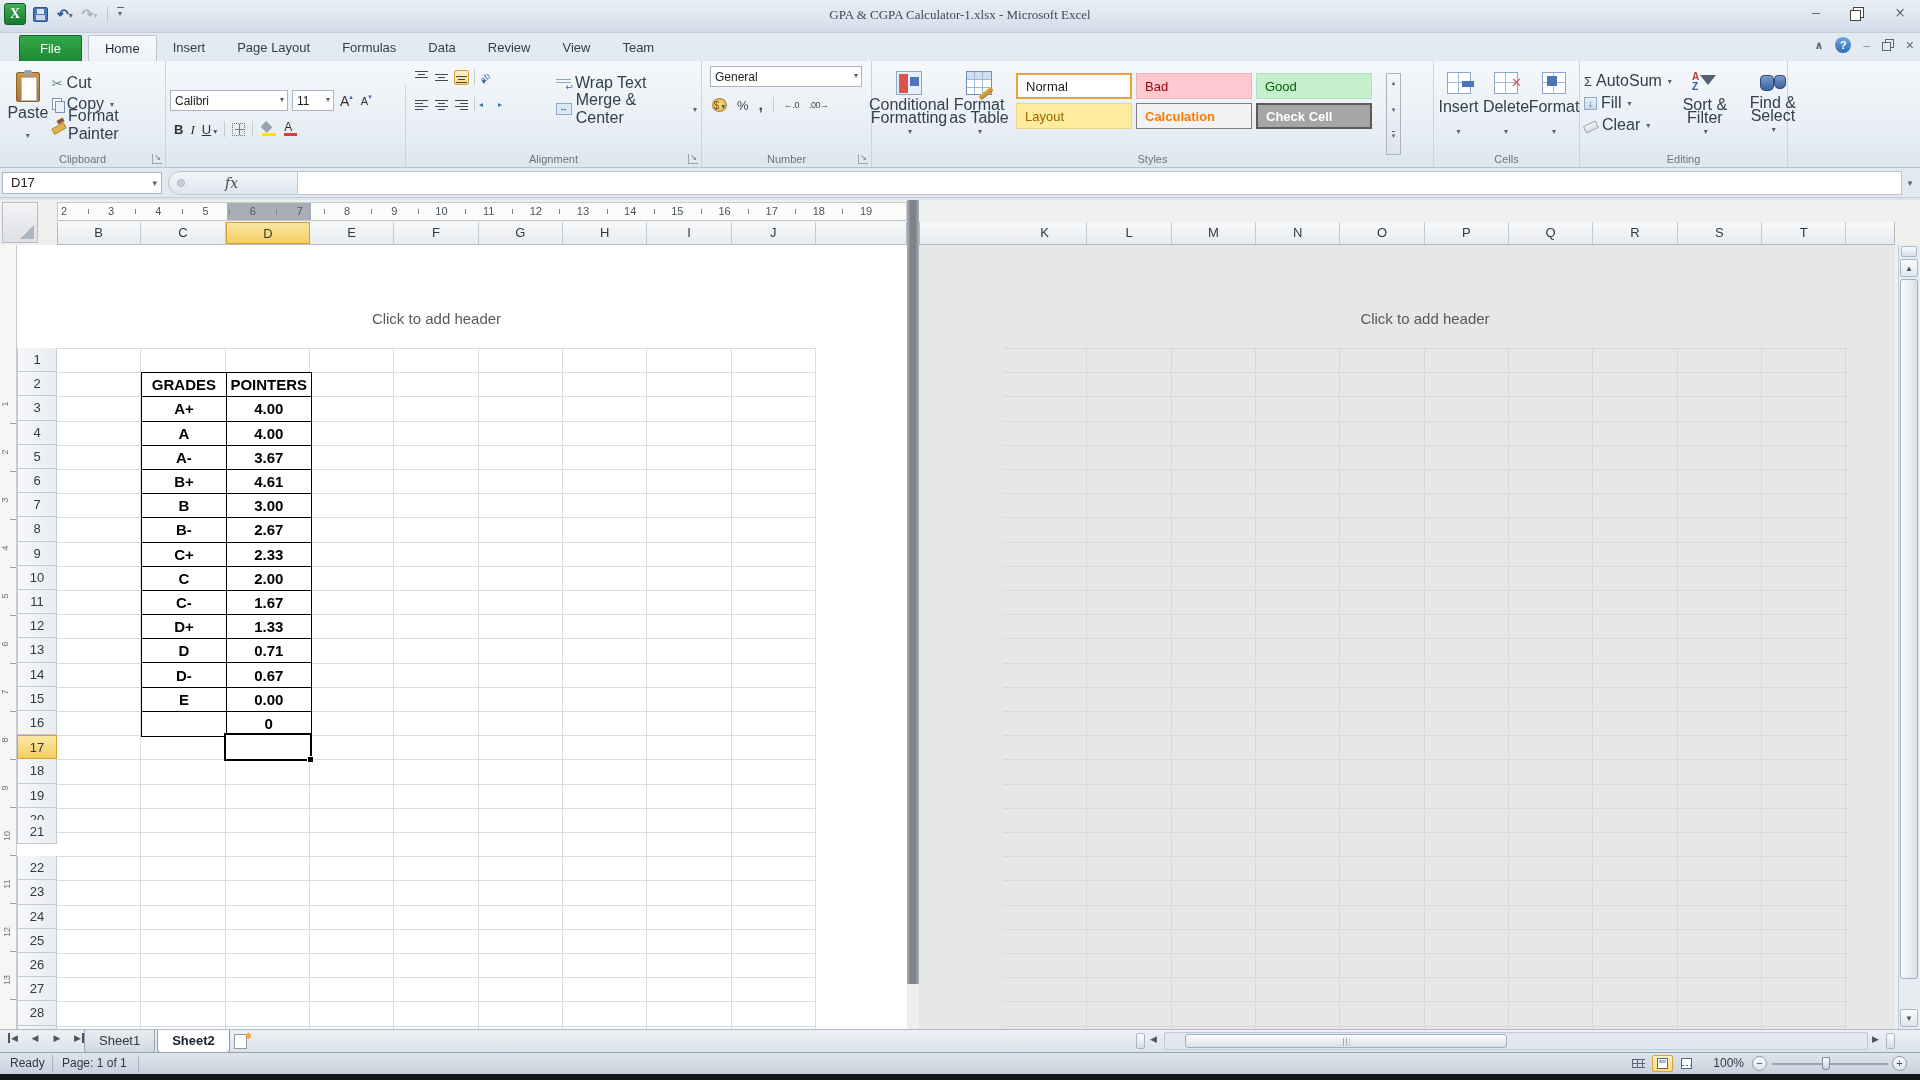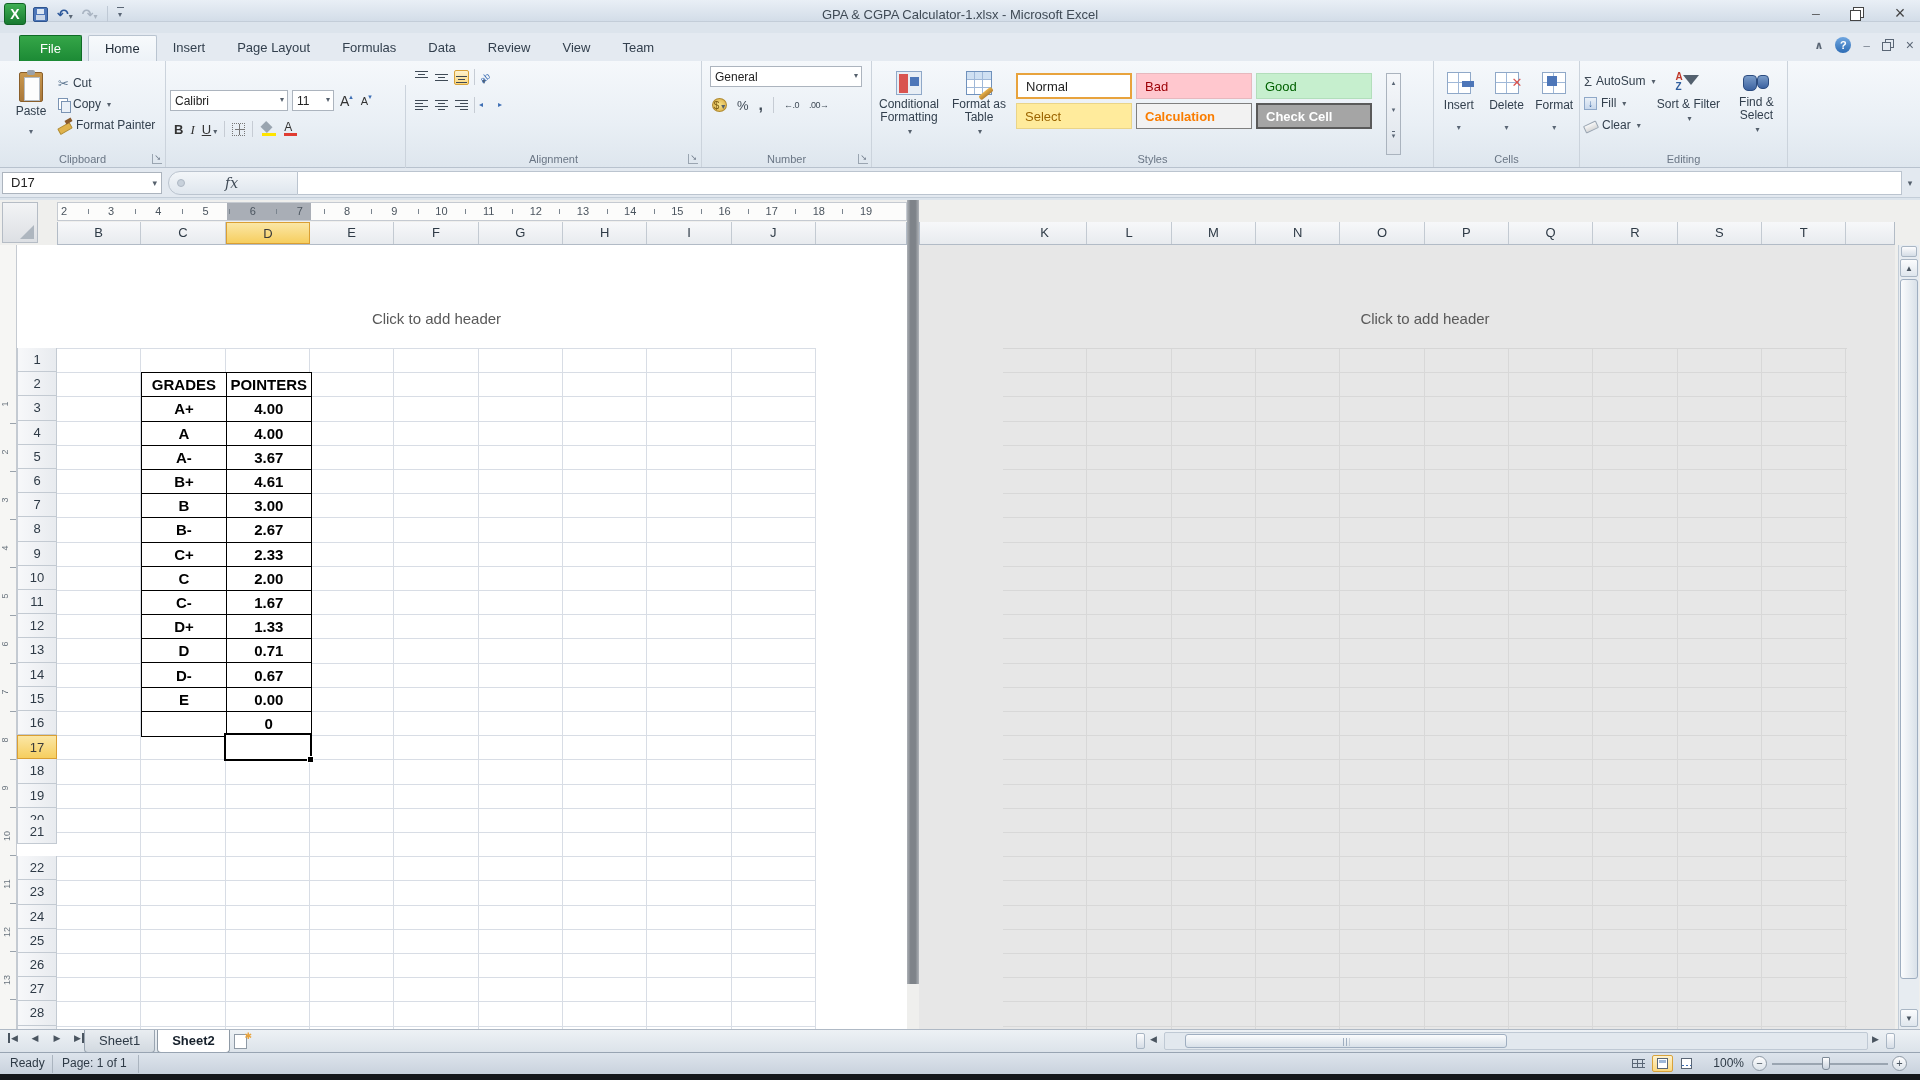--- a/index.html
+++ b/index.html
@@ -1,21 +1,21 @@
 <!DOCTYPE html>
 <html><head>
 <meta charset="utf-8">
 <style>
   * { margin:0; padding:0; box-sizing:border-box; }
   html,body { width:1920px; height:1080px; overflow:hidden; font-family:"Liberation Sans","DejaVu Sans",sans-serif; }
   #app { position:relative; width:1920px; height:1080px; background:#DCE4EC; }
 
   
-  #titlebar { position:absolute; top:0; left:0; right:0; height:22px;
-    background:linear-gradient(#E9EFF6,#D3DDE8); border-bottom:1px solid #C3CDD8; }
+  #titlebar { position:absolute; top:0; left:0; right:0; height:33px;
+    background:linear-gradient(#E9EFF6,#D3DDE8); border-bottom:1px solid #C3CDD8;font-family:Liberation Serif, serif; }
   #qat { position:absolute; left:4px; top:3px; display:flex; align-items:center; gap:5px; }
   .xl-logo { width:22px; height:22px; border-radius:3px; background:linear-gradient(#3FAF53,#187A31);
     border:1px solid #116325; color:#fff; font-weight:bold; font-size:14px; text-align:center; line-height:20px; }
   .xl-logo::before { content:"X"; }
   .qat-btn { height:20px; display:flex; align-items:center; padding:0 2px; border-radius:2px; color:#2B579A; font-size:14px; }
   .i-save { position:relative; width:15px; height:15px; background:#4D76B8; border:1px solid #2E548F; border-radius:2px; }
   .i-save::before { content:""; position:absolute; left:3px; top:1px; width:7px; height:5px; background:#DCE6F2; }
   .i-save::after  { content:""; position:absolute; left:2px; bottom:1px; width:9px; height:5px; background:#C9D6E8; }
   .i-undo::before { content:"↶"; color:#2B579A; font-weight:bold; }
   .i-redo::before { content:"↷"; color:#A9B4C2; font-weight:bold; }
@@ -54,21 +54,21 @@
   .sm-close::before { content:"×"; font-size:14px; }
 
   
   #ribbon { position:absolute; top:61px; left:0; right:0; height:107px; display:flex;
     background:linear-gradient(#F5F8FB,#E9EFF5 60%,#DEE6EE); border-bottom:1px solid #B8C2CE; }
   .rgroup { position:relative; height:100%; border-right:1px solid #CBD3DC; padding:5px 4px 16px 4px; }
   .glabel { position:absolute; bottom:2px; left:0; right:0; text-align:center; font-size:11px; color:#6A7685; }
   .launcher { position:absolute; right:3px; bottom:3px; width:10px; height:10px; border:1px solid #9AA5B1;
     border-top:none; border-right:none; font-size:8px; color:#6A7685; line-height:8px; text-align:center; }
   .launcher::before { content:"↘"; }
-  .rbtn-lbl { font-size:12px; color:#33404E; }
+  .rbtn-lbl { font-size:16px; color:#33404E; }
   .caret::after { content:"▾"; font-size:8px; color:#55606C; margin-left:2px; }
 
   
   .g-clip { width:166px; display:flex; }
   .paste-big { width:54px; display:flex; flex-direction:column; align-items:center; padding-top:6px; gap:2px; }
   .i-paste { position:relative; width:24px; height:30px; background:linear-gradient(#C9984E,#A9773A); border:1px solid #8A5F2A; border-radius:2px; }
   .i-paste::before { content:""; position:absolute; left:4px; top:4px; width:14px; height:22px; background:#FDFDFD; border:1px solid #B5BCC4; }
   .i-paste::after { content:""; position:absolute; left:7px; top:-3px; width:8px; height:5px; background:#9AA2AB; border-radius:2px; }
   .clip-small { display:flex; flex-direction:column; gap:3px; padding-top:8px; }
   .srow { display:flex; align-items:center; gap:4px; height:18px; }
@@ -470,20 +470,33 @@
               <i></i>
               <i></i>
             </span>
           <span class="lineicon li-l indent ind-arrow2">
               <i></i>
               <i></i>
               <i></i>
             </span>
         </div>
       </div>
+      <div class="al-right">
+        <div class="srow">
+            <span class="i-wrap">
+              <i></i>
+              <i></i>
+            </span>
+            <span class="rbtn-lbl">Wrap Text</span>
+          </div>
+        <div class="srow caret">
+            <span class="i-merge"></span>
+            <span class="rbtn-lbl">Merge &amp; Center</span>
+          </div>
+      </div>
       <div class="glabel">Alignment</div>
       <div class="launcher"></div>
     </div>
 
     <div class="rgroup g-num">
       <div class="combo numfmt">General</div>
       <div class="num-row">
         <span class="i-coin caret"></span>
         <span class="i-pct"></span>
         <span class="i-comma"></span>
@@ -501,21 +514,21 @@
         <span class="rbtn-lbl">Conditional Formatting</span>
       </div>
       <div class="bigbtn caret">
         <span class="i-fmttable"></span>
         <span class="rbtn-lbl">Format as Table</span>
       </div>
       <div id="style-gallery">
           <div class="chip" style="background: rgb(255, 255, 255); color: rgb(31, 31, 31); border: 2px solid rgb(232, 163, 61);">Normal</div>
           <div class="chip" style="background: rgb(255, 199, 206); color: rgb(156, 0, 6); border: 1px solid rgb(230, 184, 190);">Bad</div>
           <div class="chip" style="background: rgb(198, 239, 206); color: rgb(0, 97, 0); border: 1px solid rgb(178, 222, 187);">Good</div>
-          <div class="chip" style="background: rgb(255, 235, 156); color: rgb(156, 101, 0); border: 1px solid rgb(234, 212, 136);">Select</div>
+          <div class="chip" style="background: rgb(255, 235, 156); color: rgb(156, 101, 0); border: 1px solid rgb(234, 212, 136);">Layout</div>
           <div class="chip" style="background: rgb(242, 242, 242); color: rgb(250, 125, 0); border: 1px solid rgb(127, 127, 127); font-weight: bold;">Calculation</div>
           <div class="chip" style="background: rgb(165, 165, 165); color: rgb(255, 255, 255); border: 2px solid rgb(90, 90, 90); font-weight: bold;">Check Cell</div>
         </div>
       <div class="gal-scroll">
         <span class="gs-up"></span>
         <span class="gs-dn"></span>
         <span class="gs-more"></span>
       </div>
       <div class="glabel">Styles</div>
     </div>

